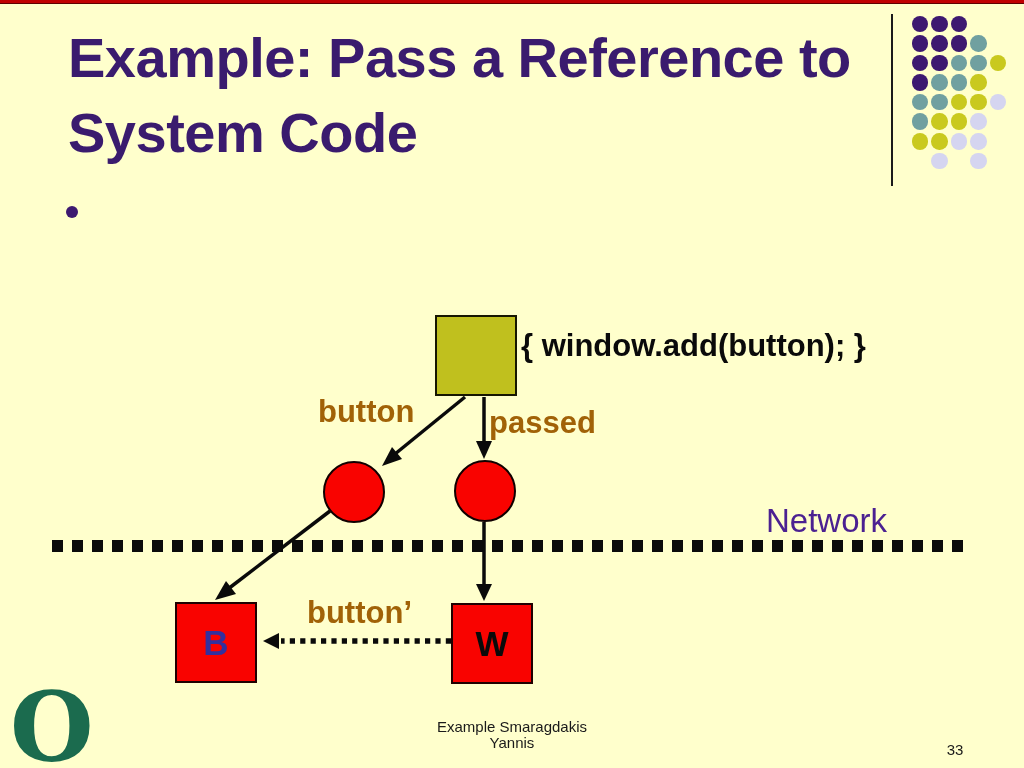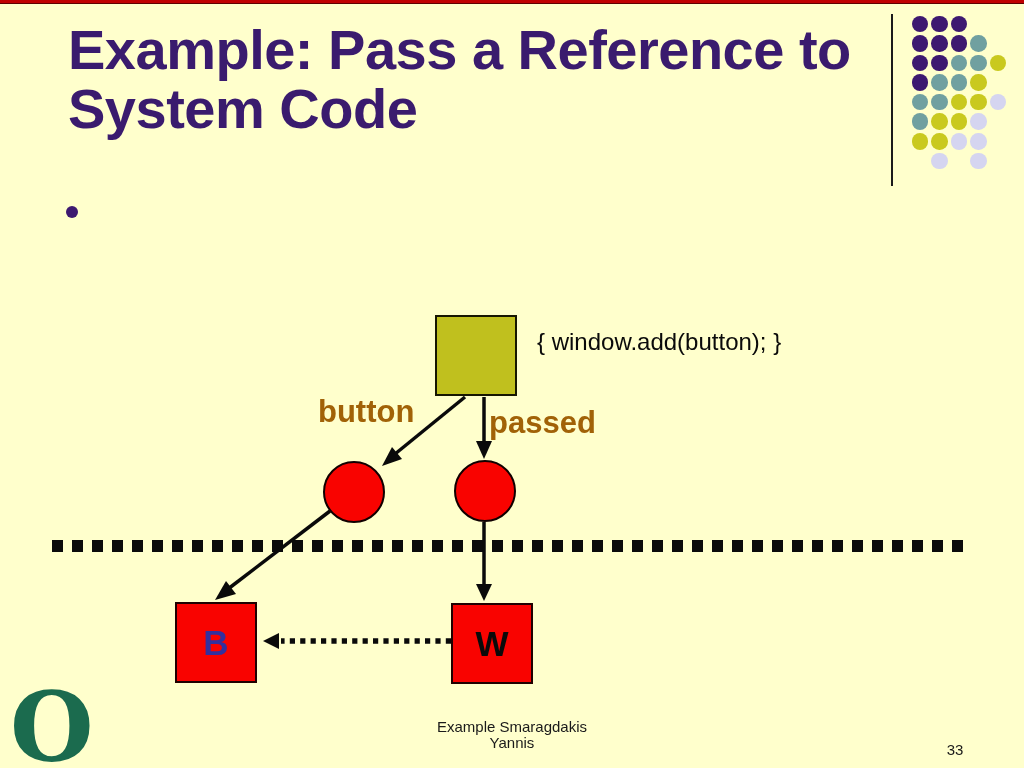--- a/index.html
+++ b/index.html
@@ -1,31 +1,31 @@
 <!DOCTYPE html>
 <html><head>
 <meta charset="utf-8">
 <style>
   html,body{margin:0;padding:0;}
   body{width:1024px;height:768px;overflow:hidden;font-family:"Liberation Sans",sans-serif;}
   .slide{position:relative;width:1024px;height:768px;background:#FFFFCC;overflow:hidden;}
   .top-strip{position:absolute;left:0;top:0;width:1024px;height:4px;
     background:linear-gradient(#C00000 0 72%,#5E0000 72% 100%);}
   .title{position:absolute;left:68px;top:20px;width:850px;
-    font-size:56px;font-weight:bold;line-height:59px;letter-spacing:-0.5px;color:#3A1B6E;}
+    font-size:56px;font-weight:bold;line-height:75px;letter-spacing:-0.5px;color:#3A1B6E;}
   .bullet-dot{position:absolute;left:66px;top:206px;width:12px;height:12px;border-radius:50%;background:#3D1970;}
   .bullet-text{position:absolute;left:90px;top:191px;width:800px;
     font-size:43px;line-height:51px;color:#121212;}
   .vline{position:absolute;left:891px;top:14px;width:2px;height:172px;background:#1A1A1A;}
   .dot-grid{position:absolute;left:910px;top:14px;display:grid;
     grid-template-columns:repeat(5,19.6px);grid-auto-rows:19.6px;}
   .dot{width:16.5px;height:16.5px;border-radius:50%;margin:1.5px;}
   .user-box{position:absolute;left:435px;top:315px;width:78px;height:77px;
     background:#C0C01E;border:2px solid #161600;}
-  .code-label{position:absolute;left:521px;top:328px;font-size:24px;font-weight:normal;color:#0A0A0A;white-space:nowrap;margin-left:16px;}
+  .code-label{position:absolute;left:521px;top:328px;font-size:31px;font-weight:bold;color:#0A0A0A;white-space:nowrap;}
   .lbl{position:absolute;font-size:31px;font-weight:bold;color:#a16207;white-space:nowrap;}
   .lbl-button{left:318px;top:394px;}
   .lbl-window{left:489px;top:405px;}
   .lbl-buttonp{left:307px;top:595px;}
   .circle{position:absolute;width:58px;height:58px;border-radius:50%;
     background:#F90300;border:2px solid #110000;}
   .c1{left:323px;top:461px;}
   .c2{left:454px;top:460px;}
   .network-label{position:absolute;left:766px;top:502px;font-size:33px;color:#4B2191;}
   .red-box{position:absolute;width:78px;height:77px;background:#F90300;border:2px solid #200000;
@@ -115,23 +115,25 @@
   </svg>
 
   <div class="user-box"></div>
   <div class="code-label">{ window.add(button); }</div>
   <div class="lbl lbl-button">button</div>
   <div class="lbl lbl-window">passed</div>
 
   <div class="circle c1"></div>
   <div class="circle c2"></div>
 
+  <div class="network-label">Network</div>
 
   <div class="red-box box-b">B</div>
   <div class="red-box box-w">W</div>
+  <div class="lbl lbl-buttonp">button’</div>
 
   <div class="footer">
     <div>Example Smaragdakis</div>
     <div>Yannis</div>
   </div>
   <div class="page-num">33</div>
 
   <div class="logo-o">O</div>
 </div>
 

